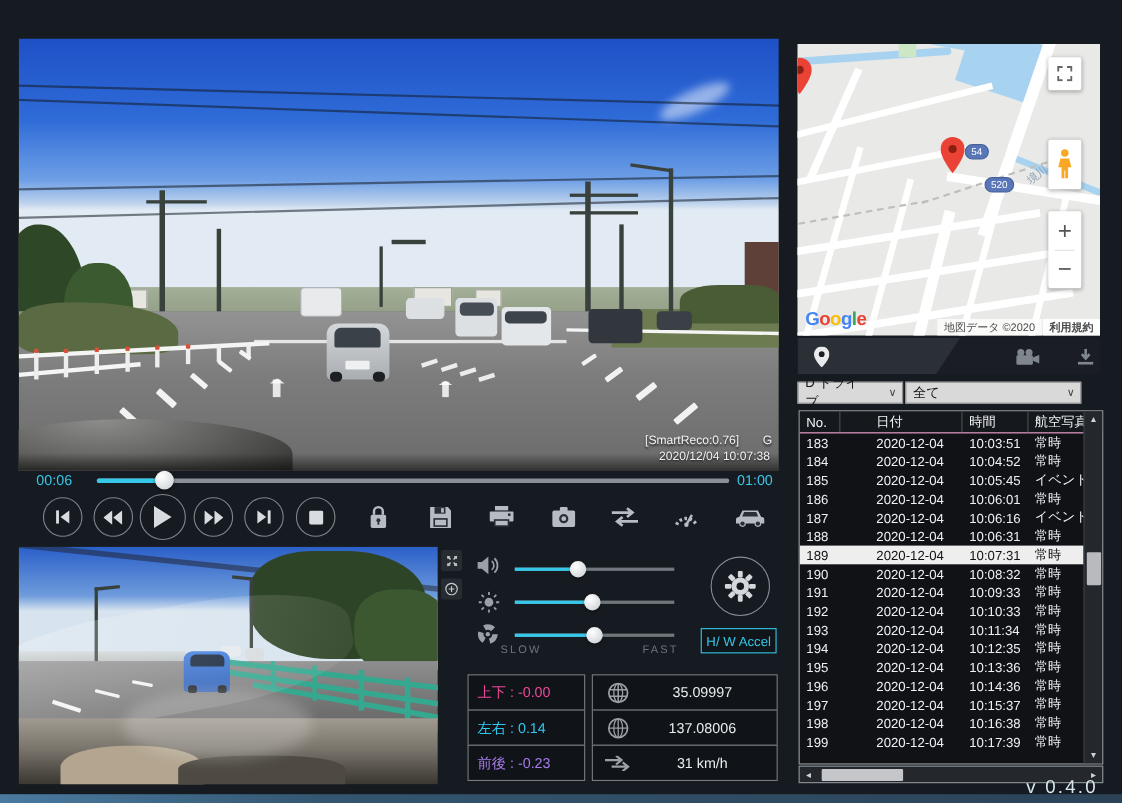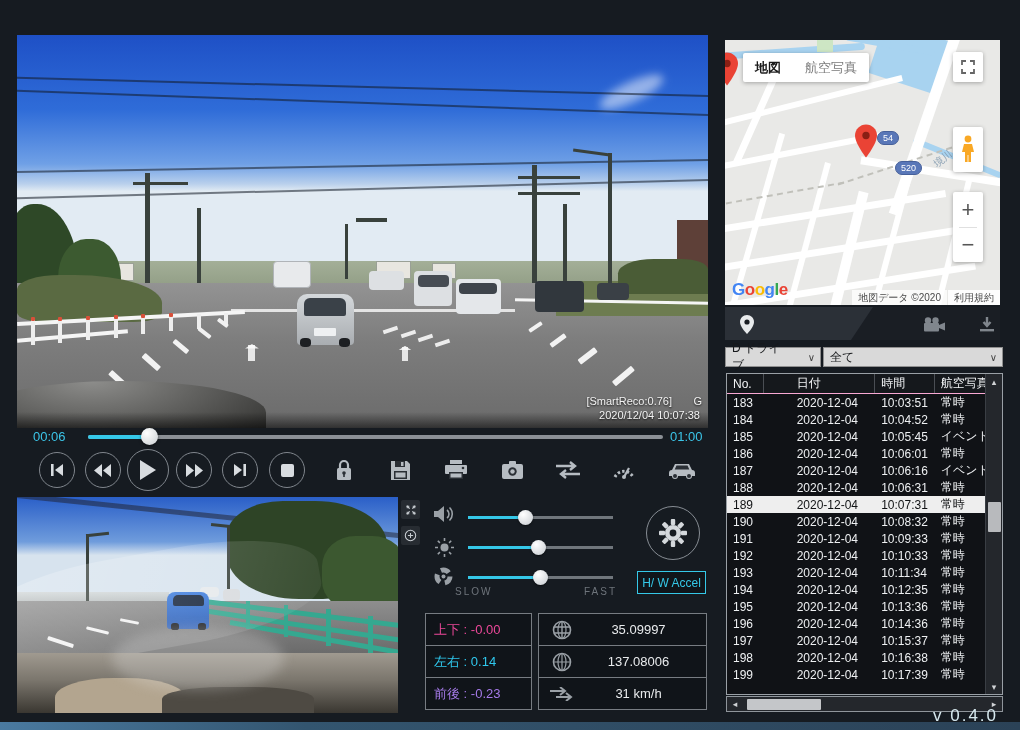--- a/index.html
+++ b/index.html
@@ -103,32 +103,32 @@
   #map-fs{left:228px;top:12px;width:30px;height:30px;}
   #pegman{left:228px;top:87px;width:30px;height:45px;}
   #map-zoom{left:228px;top:152px;width:30px;height:70px;flex-direction:column;color:#666;}
   #map-zoom .zline{width:18px;height:1px;background:#e0e0e0;}
   .zbtn{width:30px;height:34px;display:flex;align-items:center;justify-content:center;font-size:22px;color:#565656;cursor:pointer;}
   .shield{position:absolute;background:#5977b8;color:#fff;font-size:9px;border-radius:7px;padding:1px 5px;border:1px solid #46609a;}
   #river-label{position:absolute;left:208px;top:112px;color:#8aa0b4;font-size:10px;transform:rotate(-38deg);}
   #google-logo{left:7px;top:240px;font-size:17px;font-weight:bold;letter-spacing:-.5px;}
   #map-attr{right:0;bottom:0;height:15px;display:flex;align-items:center;font-size:10px;color:#4a4a4a;}
   #map-attr .a1{background:rgba(255,255,255,.75);padding:1px 6px;}
-  #map-attr .a2{background:rgba(255,255,255,.9);padding:1px 6px;margin-left:1px;}
+  #map-attr .a2{background:rgba(255,255,255,.9);padding:1px 6px;margin-left:1px;font-weight:bold;}
 
   
   #map-toolbar{left:725px;top:307px;width:275px;height:33px;background:#1a1e24;}
   #mt-left{left:0;top:0;width:148px;height:33px;background:#2b3037;clip-path:polygon(0 0,148px 0,126px 33px,0 33px);}
   .mt-icon{top:5px;width:24px;height:24px;display:flex;align-items:center;justify-content:center;cursor:pointer;}
 
   
   .ddl{top:347px;height:20px;background:#d9d9d9;border:1px solid #8f8f8f;display:flex;align-items:center;font-size:12px;color:#17191c;cursor:pointer;padding-left:6px;gap:24px;}
   .ddl .chev{margin-left:auto;margin-right:5px;color:#444;font-size:10px;}
   #ddl-drive{left:725px;width:96px;}
-  #ddl-filter{left:823px;width:180px;}
+  #ddl-filter{left:823px;width:160px;}
 
   
   #rec-table{left:726px;top:373px;width:277px;height:322px;background:#101216;border:1px solid #9aa0a6;overflow:hidden;}
   #thead{display:flex;height:20px;background:#15181c;border-bottom:1px solid #f9a8d4;color:#f2f4f6;font-size:12px;}
   .hcell{display:flex;align-items:center;padding-left:6px;border-right:1px solid #4a4e54;}
   .trow{display:flex;height:17px;color:#eef0f2;font-size:12px;cursor:pointer;}
   .trow.selected{background:#eeeeee;color:#101214;}
   .tcell{display:flex;align-items:center;padding-left:6px;white-space:nowrap;overflow:hidden;}
   .c-no{width:38px;} .c-date{width:88px;margin-left:27px;} .c-time{width:62px;} .c-mode{width:70px;}
   #vscroll{position:absolute;right:0;top:0;width:17px;height:320px;background:#24272c;border-left:1px solid #3a3e44;display:flex;flex-direction:column;align-items:center;}
@@ -502,24 +502,20 @@
     <svg class="av" style="left:-9px;top:12px;" width="22" height="34" viewBox="0 0 24 36">
         <path d="M12 0C5.4 0 0 5.4 0 12c0 9 12 24 12 24s12-15 12-24C24 5.4 18.6 0 12 0z" fill="#ea4335"></path>
         <circle cx="12" cy="12" r="4" fill="#8a1f14"></circle>
       </svg>
 
     <svg class="av" style="left:130px;top:84px;" width="22" height="34" viewBox="0 0 24 36">
         <path d="M12 0C5.4 0 0 5.4 0 12c0 9 12 24 12 24s12-15 12-24C24 5.4 18.6 0 12 0z" fill="#ea4335"></path>
         <circle cx="12" cy="12" r="4" fill="#8a1f14"></circle>
       </svg>
 
-    <div class="av" id="map-type">
-      <span class="mt1">地図</span>
-      <span class="mt2">航空写真</span>
-    </div>
     <div class="av map-wbtn" id="map-fs">
       <svg width="14" height="14" viewBox="0 0 14 14">
           <path d="M1 5V1h4M9 1h4v4M13 9v4H9M5 13H1V9" stroke="#666" stroke-width="1.8" fill="none"></path>
         </svg>
     </div>
     <div class="av map-wbtn" id="pegman">
       <svg width="16" height="30" viewBox="0 0 16 30">
           <circle cx="8" cy="4" r="3.4" fill="#f9a825"></circle>
           <path d="M4 9h8l2 8h-3v10h-2.6v-7h-0.8v7H5V17H2z" fill="#f9a825"></path>
         </svg>

